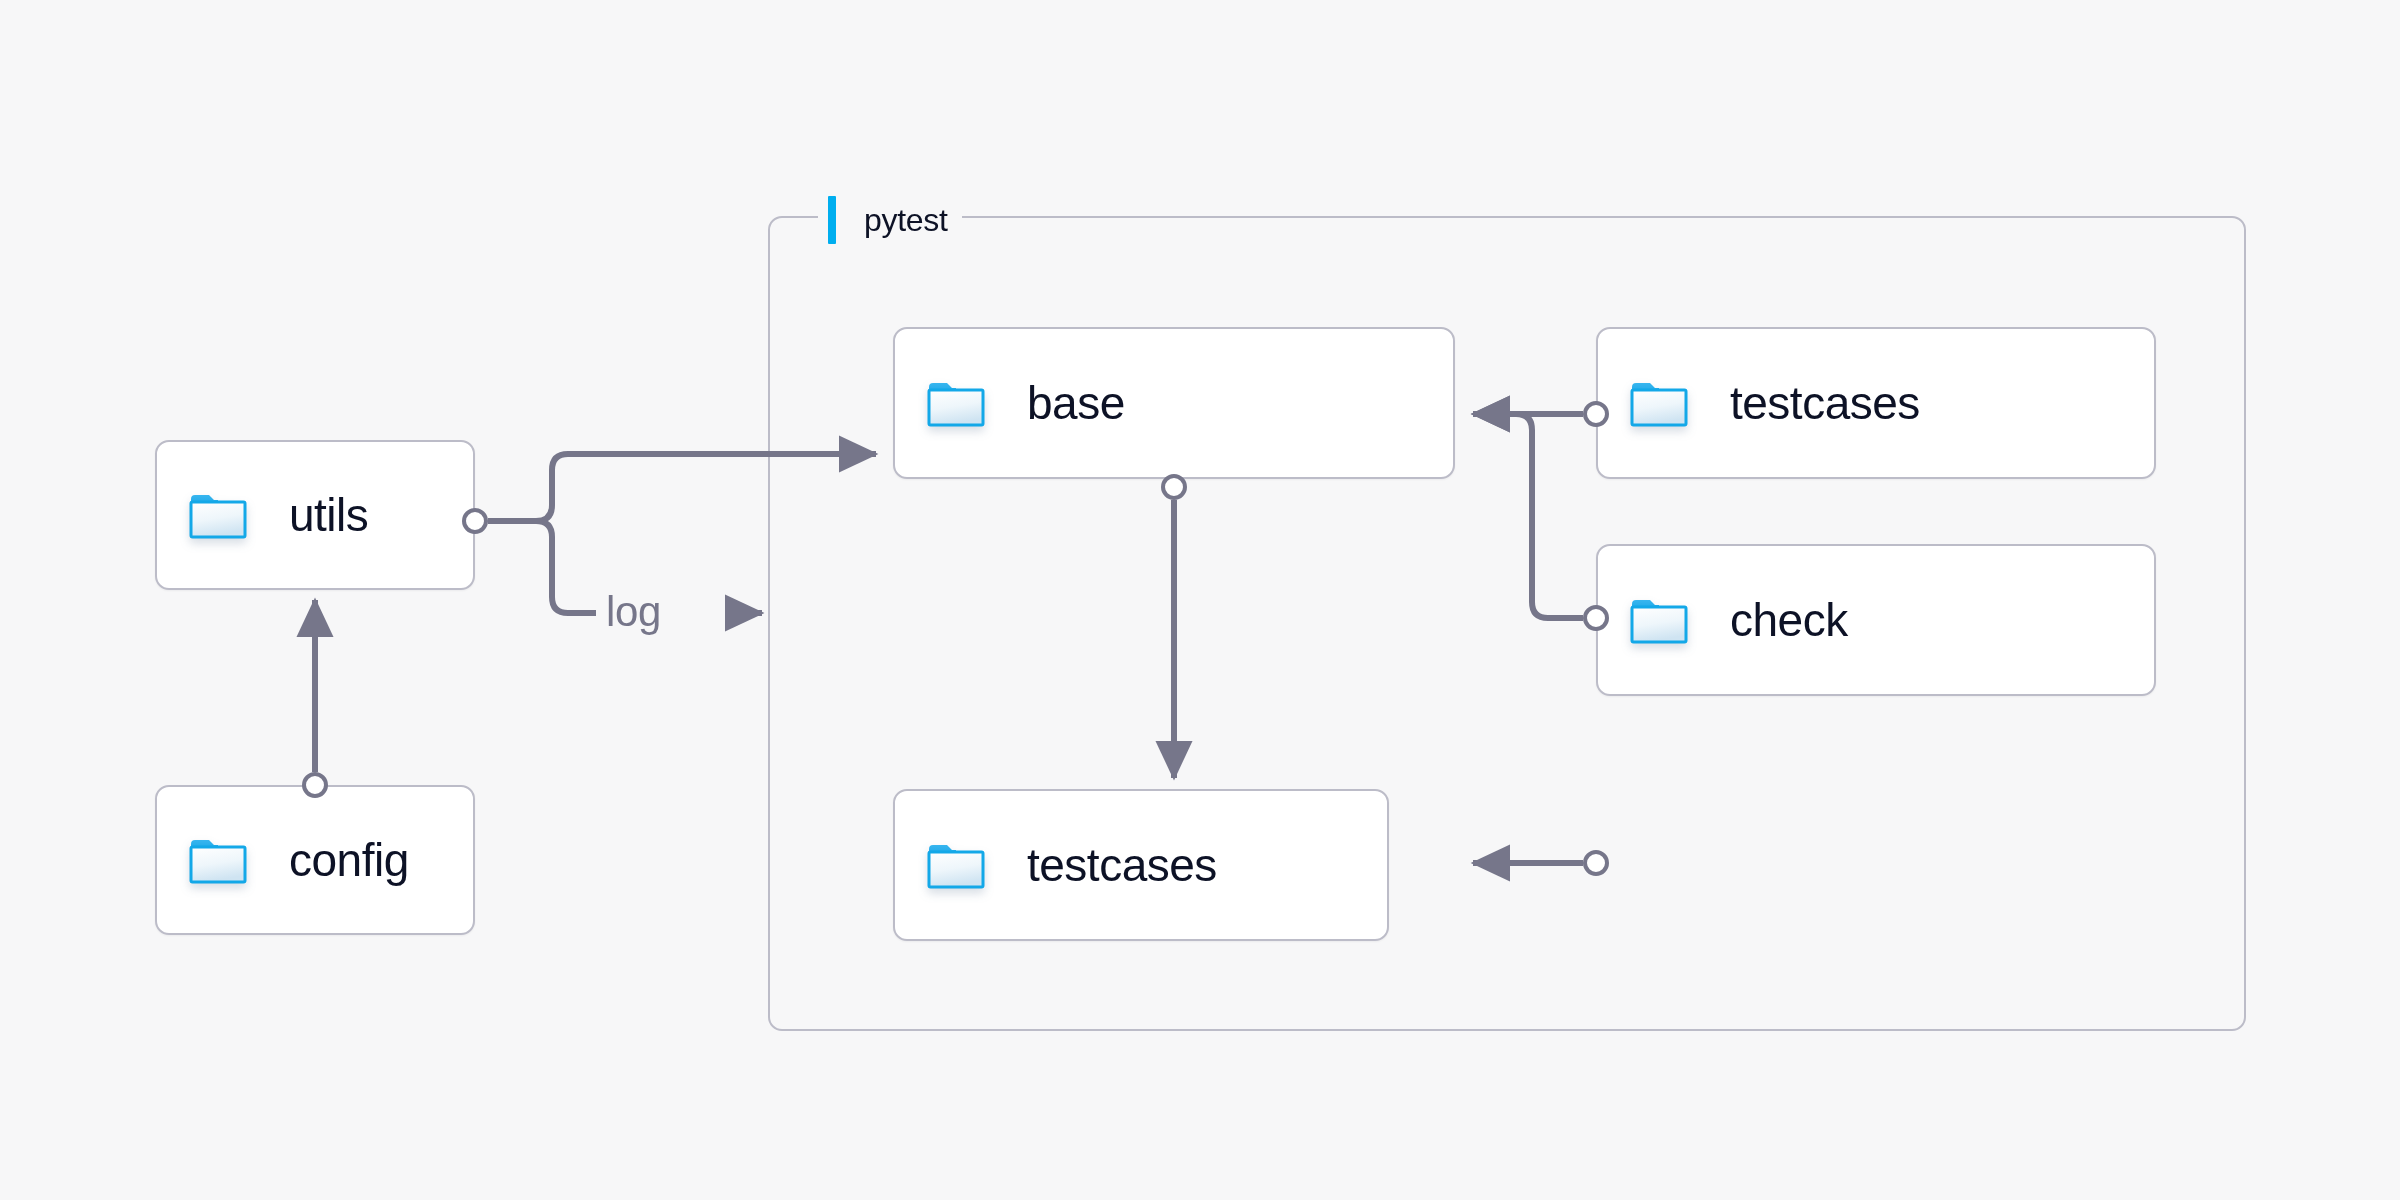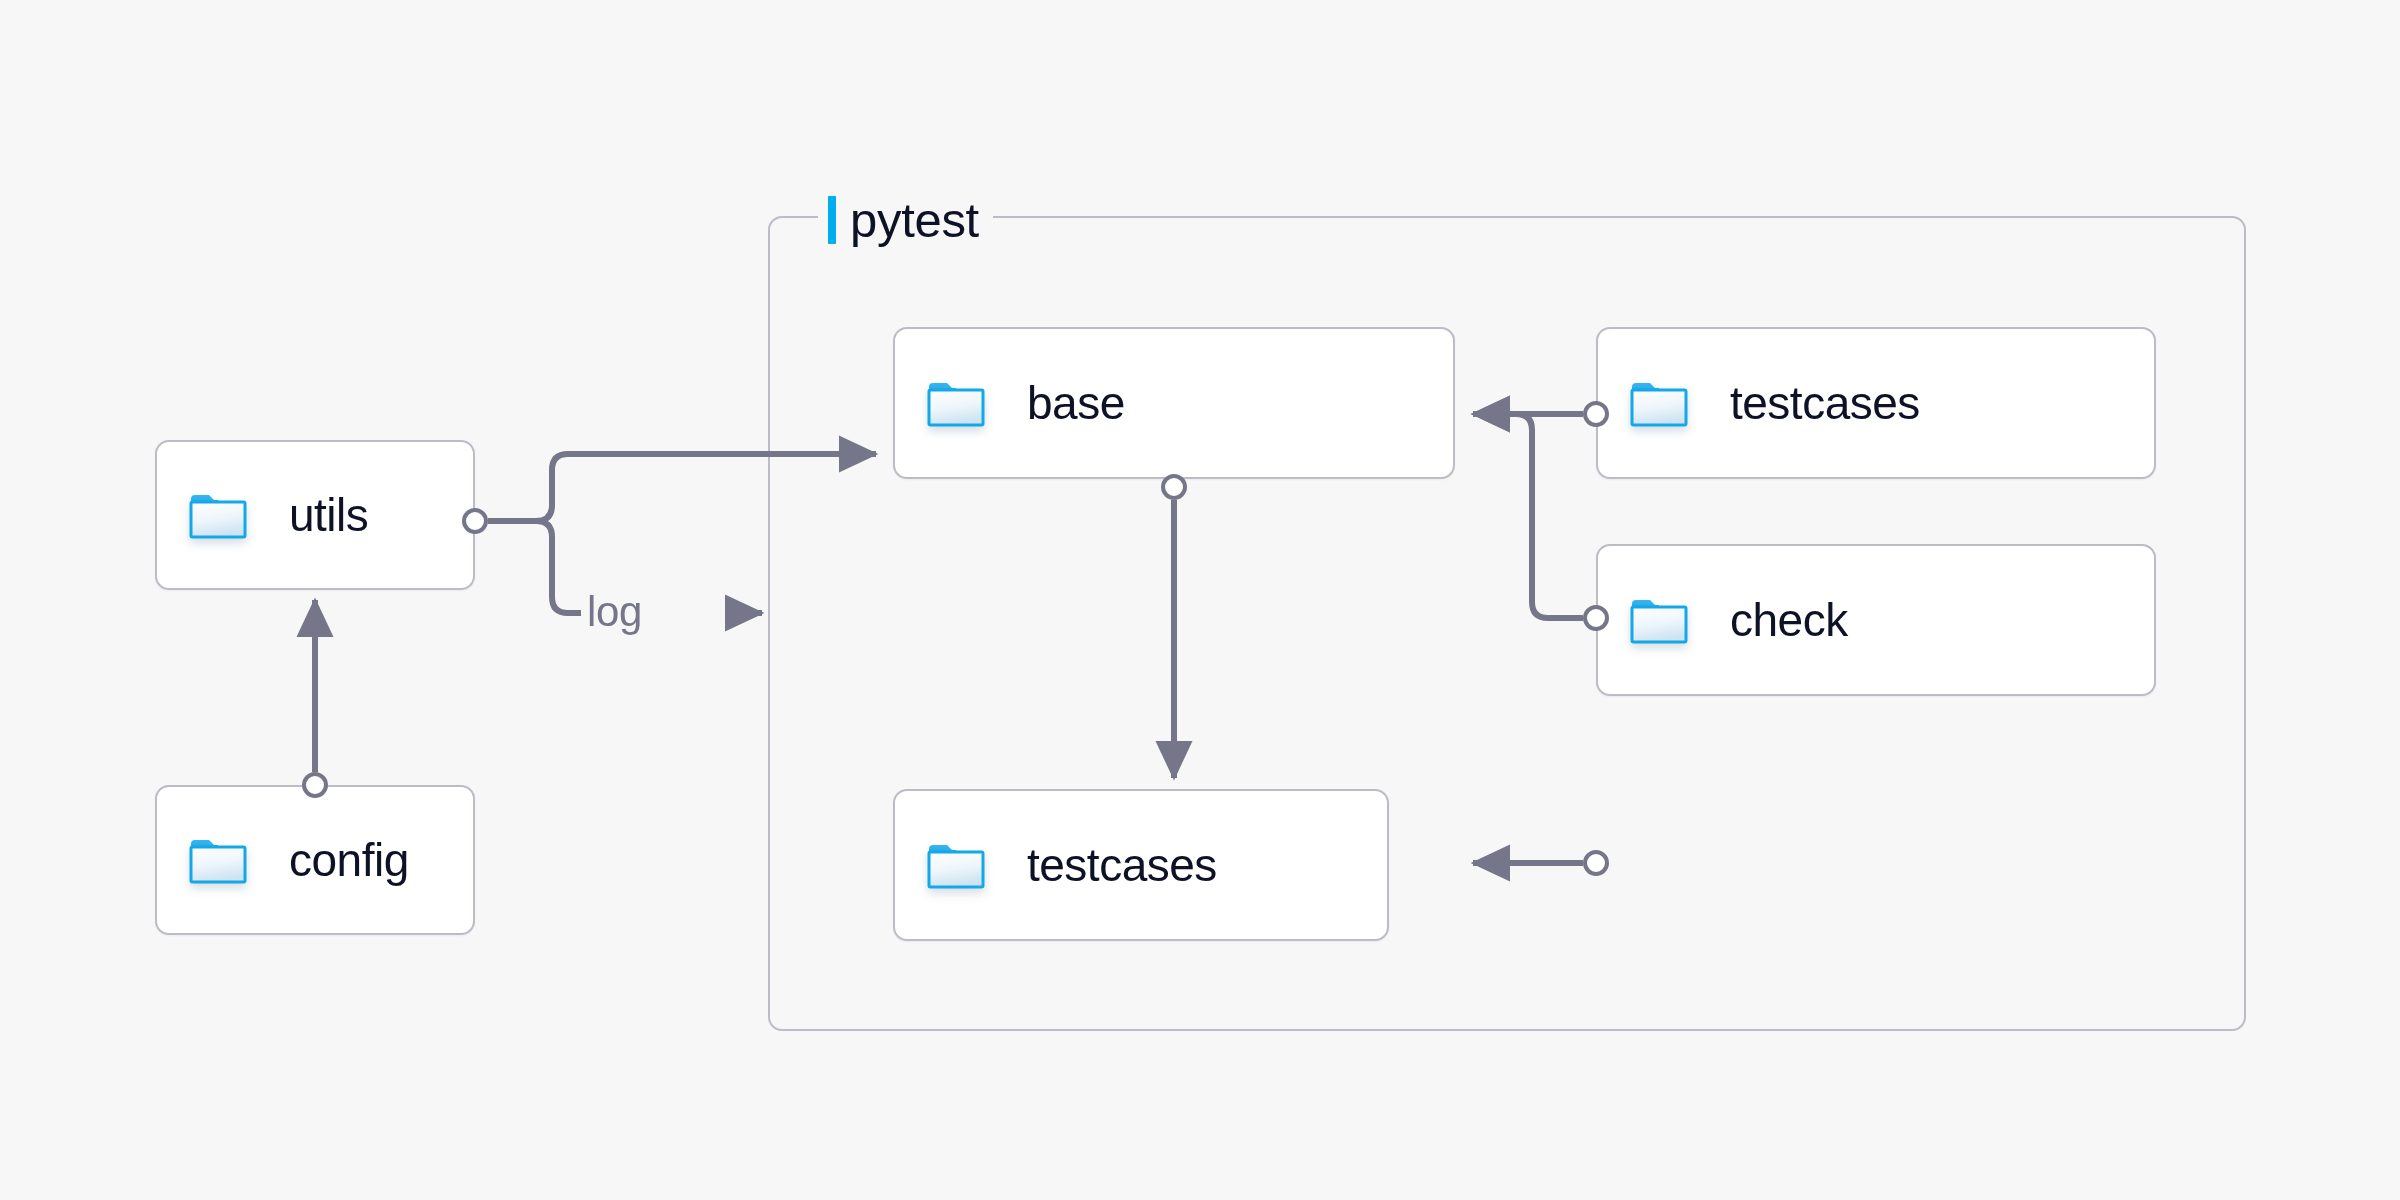--- a/index.html
+++ b/index.html
@@ -38,24 +38,25 @@
     height: 52px;
   }
   .group-accent-bar {
     width: 8px;
     height: 48px;
     background: #00aeef;
     border-radius: 1px;
     flex: none;
   }
   .group-label-text {
-    font-size: 49px;
+    font-size: 32px;
     color: #0d1226;
     letter-spacing: -0.3px;
     white-space: nowrap;
+    margin-left: 14px;
   }
 
   
   .node {
     position: absolute;
     box-sizing: border-box;
     background: #ffffff;
     border: 2px solid #bcbcc8;
     border-radius: 14px;
     display: flex;
@@ -235,15 +236,15 @@
           <rect x="2" y="11" width="54" height="35" rx="1.5" fill="url(#folderGrad)" stroke="#13a8e8" stroke-width="3"></rect>
         </svg>
       </span>
       <span class="node-label">check</span>
     </div>
   </div>
   <span class="port" style="left:1583px; top:605px;"></span>
 
   <span class="port" style="left:1583px; top:850px;"></span>
 
-  <span class="edge-label" style="left:581px; top:588px;">log</span>
+  <span class="edge-label" style="left:600px; top:588px;">log</span>
 
 </div>
 
 </body></html>

